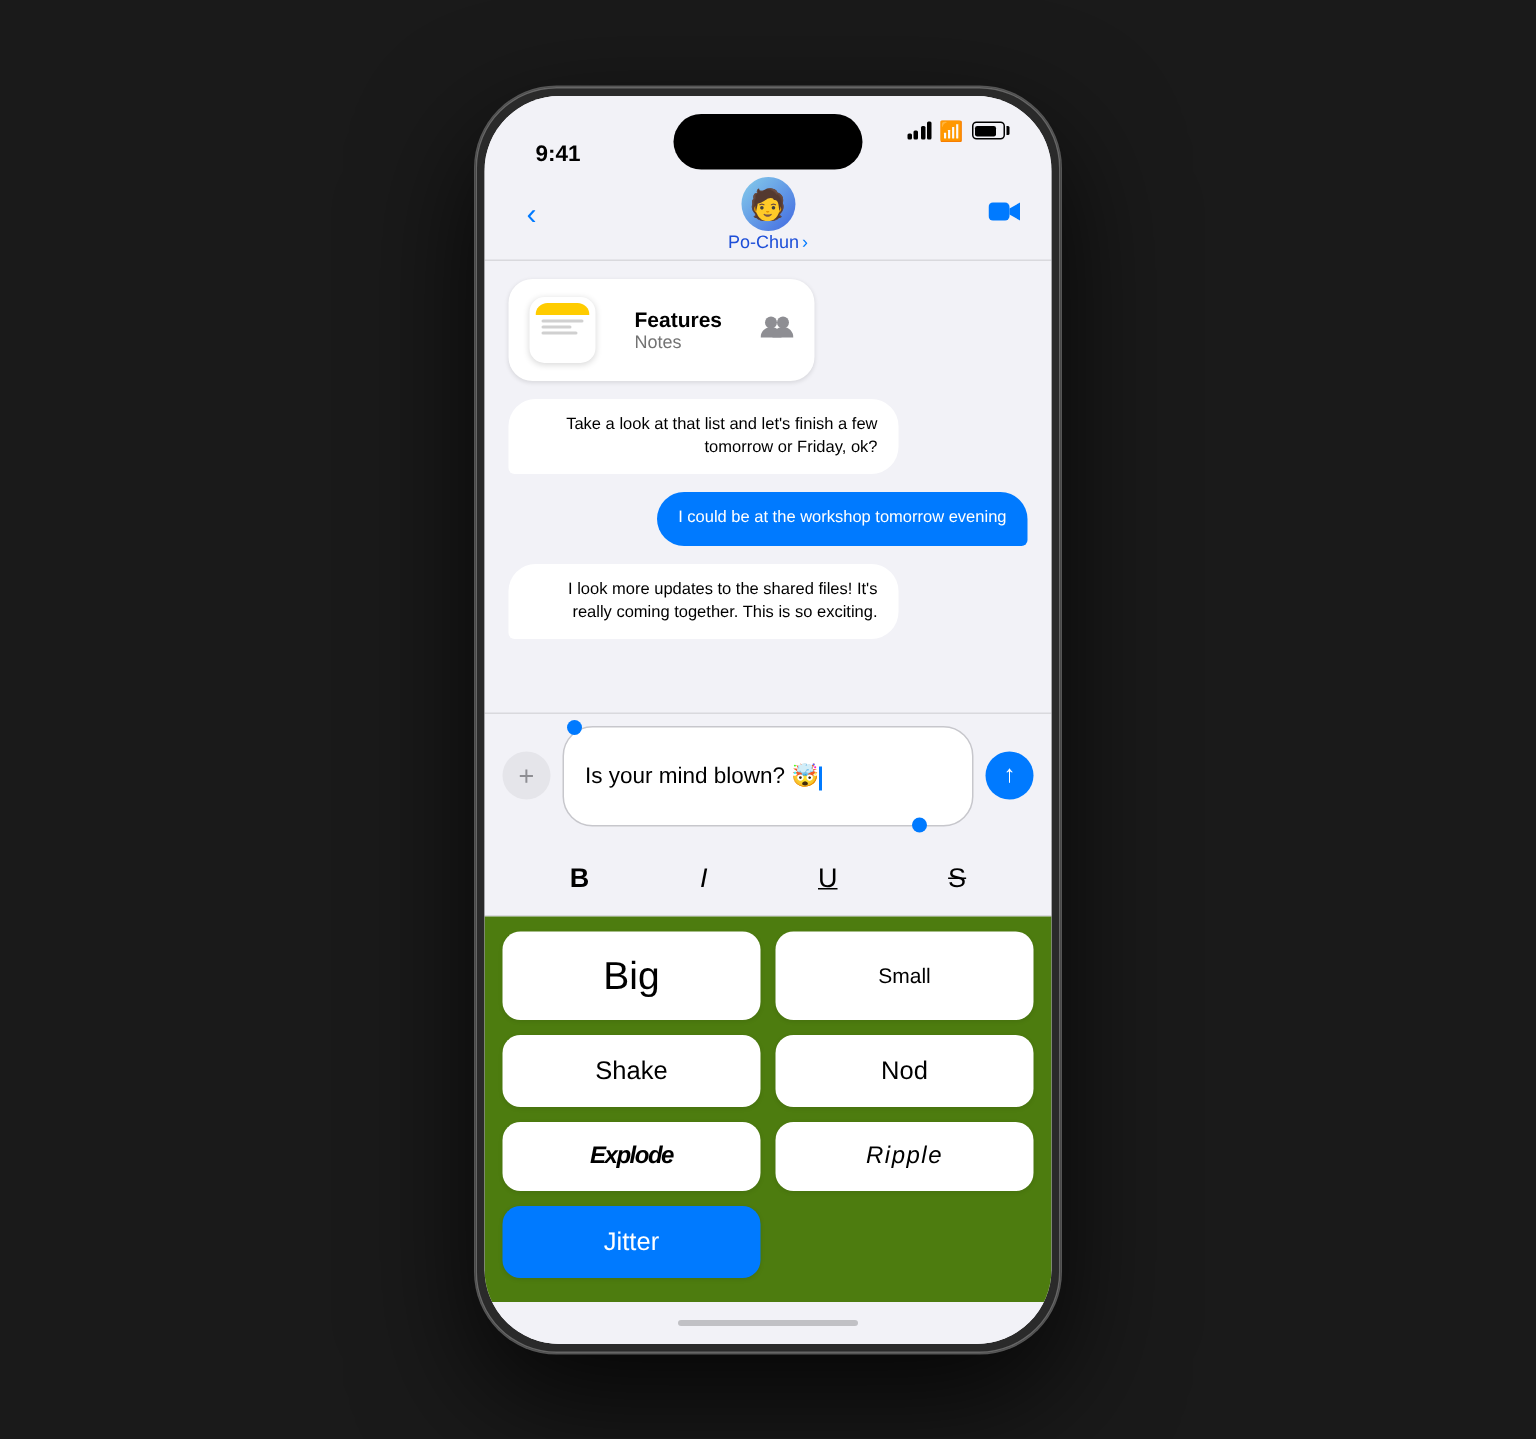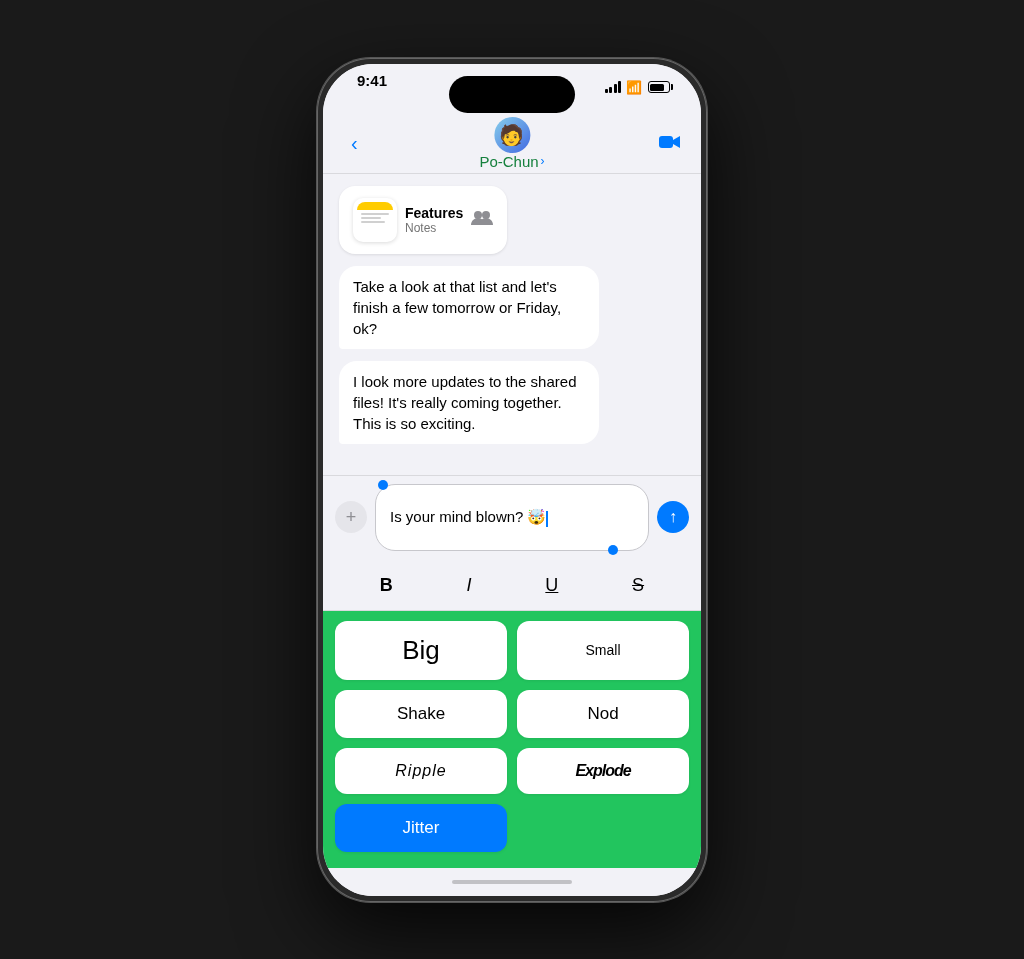--- a/index.html
+++ b/index.html
@@ -45,21 +45,21 @@
       position: relative;
       flex-shrink: 0;
     }
 
     .status-time {
       font-size: 15px;
       font-weight: 600;
       color: #000;
       position: absolute;
       left: 34px;
-      top: 8px;
+      top: 30px;
     }
 
     .status-icons {
       position: absolute;
       right: 28px;
       top: 16px;
       display: flex;
       align-items: center;
       gap: 5px;
     }
@@ -111,22 +111,22 @@
       border-radius: 50%;
       background: linear-gradient(135deg, #87CEEB, #4169E1);
       display: flex;
       align-items: center;
       justify-content: center;
       font-size: 20px;
       overflow: hidden;
     }
 
     .nav-name {
-      font-size: 15px;
-      color: #15803d;
+      font-size: 12px;
+      color: #1d4ed8;
       font-weight: 500;
     }
 
     .nav-video {
       position: absolute;
       right: 20px;
       color: #007AFF;
       font-size: 20px;
     }
 
@@ -141,21 +141,21 @@
       background: #f2f2f7;
     }
 
     
     .shared-note-card {
       background: #fff;
       border-radius: 16px;
       padding: 12px 14px;
       display: flex;
       align-items: center;
-      gap: 8px;
+      gap: 26px;
       max-width: 280px;
       align-self: flex-start;
       box-shadow: 0 1px 3px rgba(0,0,0,0.1);
     }
 
     .note-icon {
       width: 44px;
       height: 44px;
       background: #fff;
       border-radius: 10px;
@@ -223,22 +223,23 @@
     }
 
     .message-row.sent {
       align-items: flex-end;
     }
 
     .bubble {
       max-width: 260px;
       padding: 10px 14px;
       border-radius: 18px;
-      font-size: 15px;
+      font-size: 11px;
       line-height: 1.4;
+      text-align: right;
     }
 
     .bubble.received {
       background: #fff;
       color: #000;
       border-bottom-left-radius: 4px;
     }
 
     .bubble.sent {
       background: #007AFF;
@@ -351,21 +352,21 @@
     .format-btn.italic { font-style: italic; }
     .format-btn.underline { text-decoration: underline; }
     .format-btn.strikethrough { text-decoration: line-through; }
 
     
     .effects-grid {
       display: grid;
       grid-template-columns: 1fr 1fr;
       gap: 10px;
       padding: 10px 12px 16px;
-      background: #22c55e;
+      background: #4d7c0f;
     }
 
     .effect-btn {
       background: #fff;
       border-radius: 12px;
       padding: 14px 10px;
       display: flex;
       align-items: center;
       justify-content: center;
       cursor: pointer;
@@ -525,20 +526,25 @@
           </svg>
         </div>
       </div>
 
       <div class="message-row received">
         <div class="bubble received">
           <span>Take a look at that list and let's finish a few tomorrow or Friday, ok?</span>
         </div>
       </div>
 
+      <div class="message-row sent">
+        <div class="bubble sent">
+          <span>I could be at the workshop tomorrow evening</span>
+        </div>
+      </div>
 
       <div class="message-row received">
         <div class="bubble received">
           <span>I look more updates to the shared files! It's really coming together. This is so exciting.</span>
         </div>
       </div>
 
     </div>
 
     <div class="input-area">
@@ -575,24 +581,24 @@
       <div class="effect-btn">
         <span class="effect-label small">Small</span>
       </div>
       <div class="effect-btn">
         <span class="effect-label">Shake</span>
       </div>
       <div class="effect-btn">
         <span class="effect-label">Nod</span>
       </div>
       <div class="effect-btn">
+        <span class="effect-label" style="font-size:16px;font-style:italic;letter-spacing:-1px;font-weight:600;">Explode</span>
+      </div>
+      <div class="effect-btn">
         <span class="effect-label" style="font-size:16px;font-style:italic;letter-spacing:1px;">Ripple</span>
-      </div>
-      <div class="effect-btn">
-        <span class="effect-label" style="font-size:16px;font-style:italic;letter-spacing:-1px;font-weight:600;">Explode</span>
       </div>
       <div class="effect-btn active">
         <span class="effect-label" style="color:#fff;">Jitter</span>
       </div>
     </div>
 
     <div class="home-indicator">
       <div class="home-bar"></div>
     </div>
 

